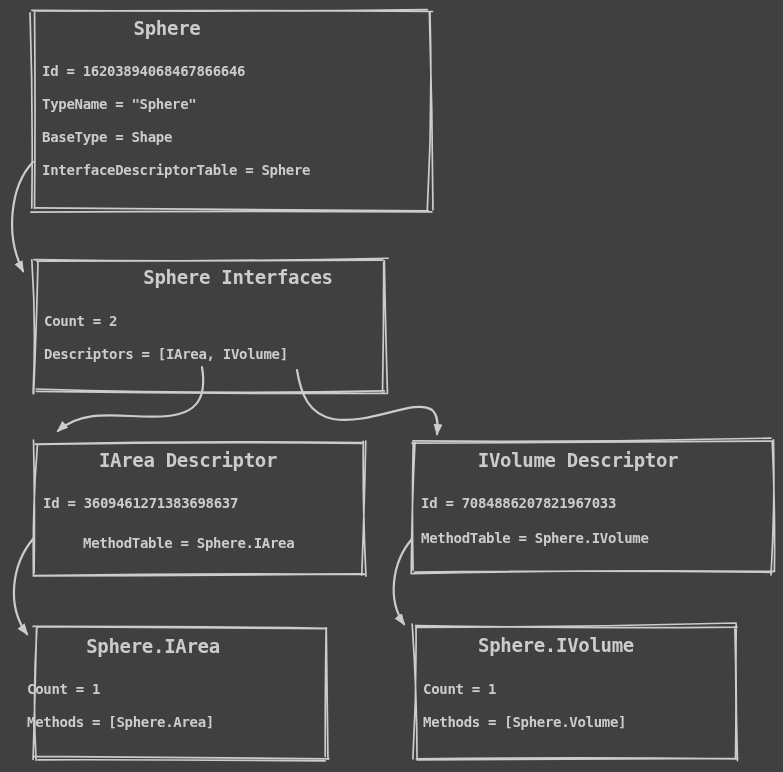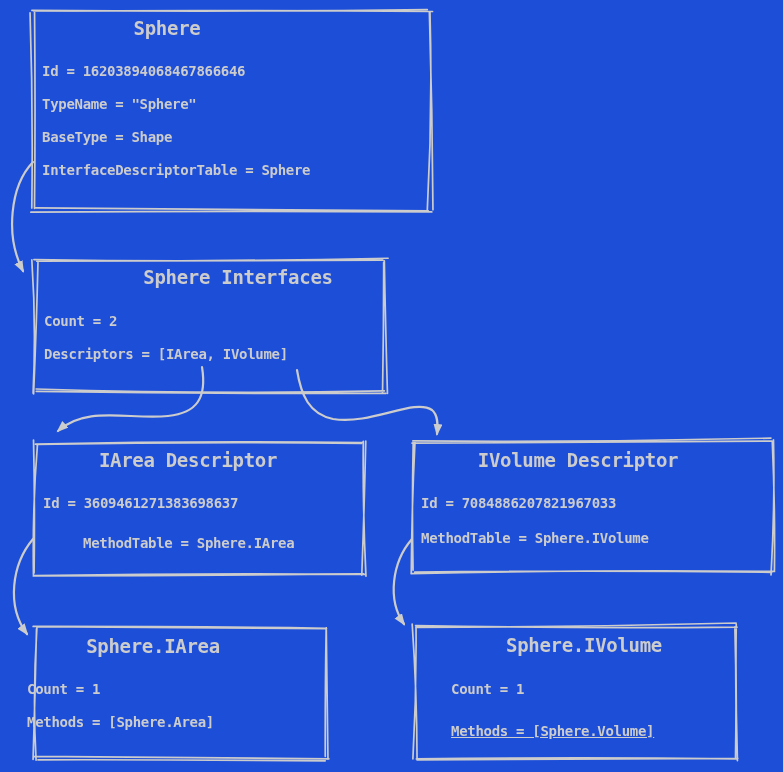--- a/index.html
+++ b/index.html
@@ -4,21 +4,21 @@
 <style>
   html, body {
     margin: 0;
     padding: 0;
     background: #000000;
   }
   .stage {
     position: relative;
     width: 783px;
     height: 772px;
-    background: #1d4ed8;
+    background: #404040;
     overflow: hidden;
     font-family: "DejaVu Sans Mono", "Liberation Mono", monospace;
     color: #cccccc;
   }
   #wires {
     position: absolute;
     left: 0;
     top: 0;
     width: 783px;
     height: 772px;
@@ -92,19 +92,19 @@
     <span class="node-field" style="left:8px; top:62px;text-align:right;">Id = 7084886207821967033</span>
     <span class="node-field" style="left:8px; top:97px;">MethodTable = Sphere.IVolume</span>
   </div>
 
   <div class="node" style="left:19px; top:628px; width:292px; height:131px;">
     <span class="node-title" style="left:134px; top:18px;">Sphere.IArea</span>
     <span class="node-field" style="left:8px; top:61px;">Count = 1</span>
     <span class="node-field" style="left:8px; top:94px;">Methods = [Sphere.Area]</span>
   </div>
 
-  <div class="node" style="left:415px; top:626px; width:266px; height:133px;margin-left:28px;">
+  <div class="node" style="left:415px; top:626px; width:266px; height:133px;">
     <span class="node-title" style="left:141px; top:19px;">Sphere.IVolume</span>
     <span class="node-field" style="left:8px; top:63px;">Count = 1</span>
-    <span class="node-field" style="left:8px; top:105px;text-decoration:underline;">Methods = [Sphere.Volume]</span>
+    <span class="node-field" style="left:8px; top:96px;">Methods = [Sphere.Volume]</span>
   </div>
 
 </div>
 
 </body></html>

